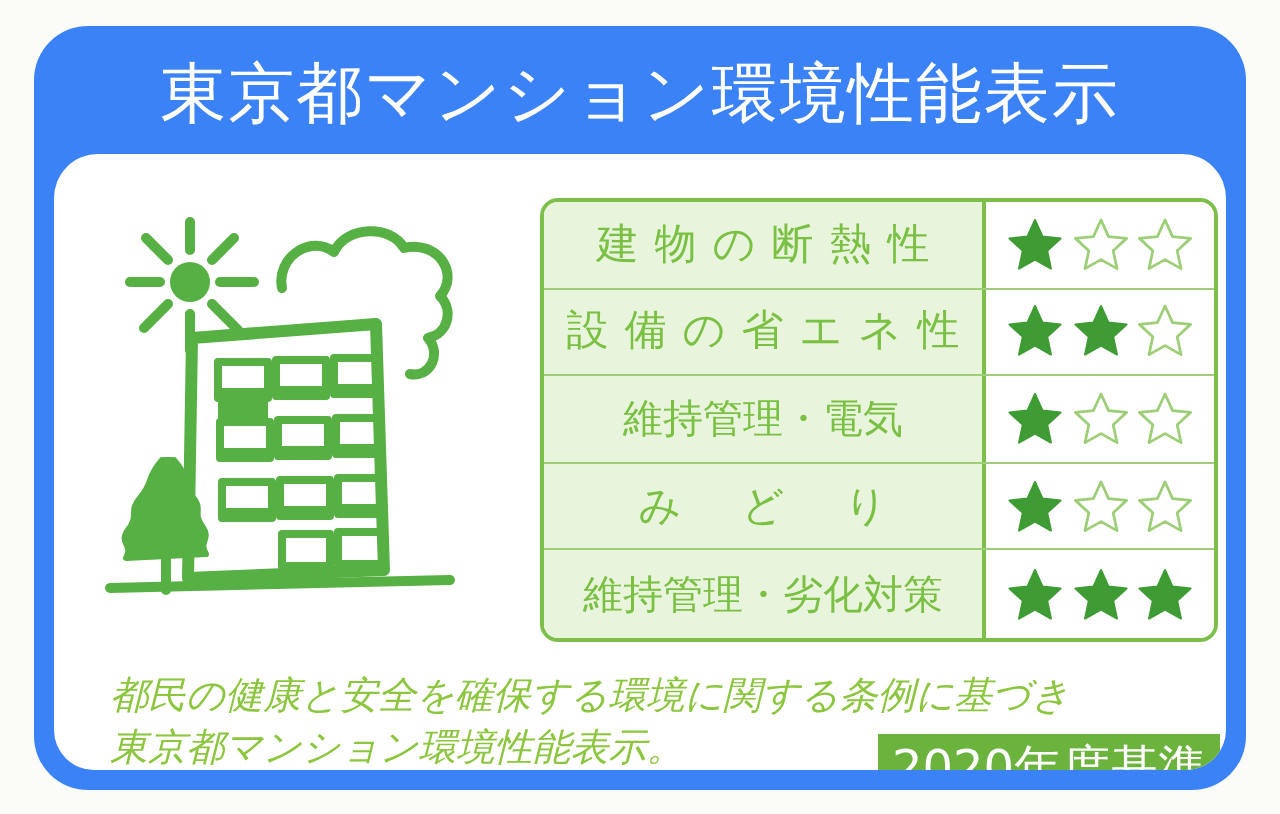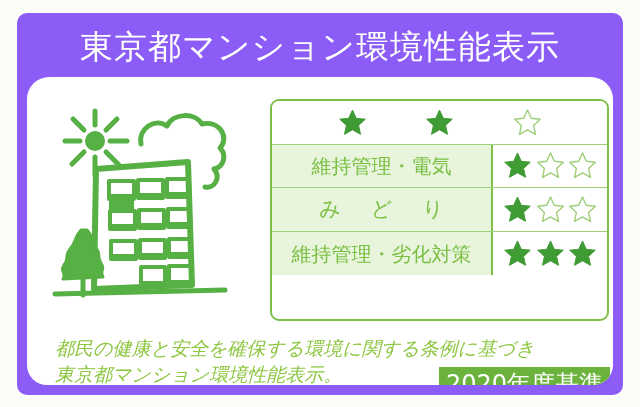--- a/index.html
+++ b/index.html
@@ -16,22 +16,22 @@
     font-family: "DejaVu Sans", "Liberation Sans", sans-serif;
   }
 
   
   #card {
     position: absolute;
     left: 17px;
     top: 13px;
     width: 606px;
     height: 382px;
-    background: #8b5cf6;
-    border-radius: 10px;
+    background: #3b82f6;
+    border-radius: 27px;
     box-sizing: border-box;
   }
 
   
   #title-bar {
     position: absolute;
     left: 0;
     top: 0;
     width: 100%;
     height: 66px;
@@ -213,21 +213,36 @@
               <path d="M46 188 L46 206"></path>
             </g>
 
             <path d="M18 205 L188 201" stroke-width="5"></path>
           </g>
         </svg>
       </div>
 
       <div id="ratings-table">
 
+      <div class="rating-row">
+            <div class="rating-label spread">建物の断熱性</div>
+            <div class="rating-stars">
+              <svg viewBox="0 0 27 27" class="star">
+                <path d="M13.5 1 L17.3 9.3 L26.3 10.2 L19.6 16.4 L21.5 25.3 L13.5 20.8 L5.5 25.3 L7.4 16.4 L0.7 10.2 L9.7 9.3 Z" fill="#3f9b34" stroke="#3f9b34" stroke-width="1" stroke-linejoin="round"></path>
+              </svg>
+              <svg viewBox="0 0 27 27" class="star">
+                <path d="M13.5 1 L17.3 9.3 L26.3 10.2 L19.6 16.4 L21.5 25.3 L13.5 20.8 L5.5 25.3 L7.4 16.4 L0.7 10.2 L9.7 9.3 Z" fill="#ffffff" stroke="#9ece78" stroke-width="1.4" stroke-linejoin="round"></path>
+              </svg>
+              <svg viewBox="0 0 27 27" class="star">
+                <path d="M13.5 1 L17.3 9.3 L26.3 10.2 L19.6 16.4 L21.5 25.3 L13.5 20.8 L5.5 25.3 L7.4 16.4 L0.7 10.2 L9.7 9.3 Z" fill="#ffffff" stroke="#9ece78" stroke-width="1.4" stroke-linejoin="round"></path>
+              </svg>
+            </div>
+          </div>
           <div class="rating-row">
+            <div class="rating-label spread">設備の省エネ性</div>
             <div class="rating-stars">
               <svg viewBox="0 0 27 27" class="star">
                 <path d="M13.5 1 L17.3 9.3 L26.3 10.2 L19.6 16.4 L21.5 25.3 L13.5 20.8 L5.5 25.3 L7.4 16.4 L0.7 10.2 L9.7 9.3 Z" fill="#3f9b34" stroke="#3f9b34" stroke-width="1" stroke-linejoin="round"></path>
               </svg>
               <svg viewBox="0 0 27 27" class="star">
                 <path d="M13.5 1 L17.3 9.3 L26.3 10.2 L19.6 16.4 L21.5 25.3 L13.5 20.8 L5.5 25.3 L7.4 16.4 L0.7 10.2 L9.7 9.3 Z" fill="#3f9b34" stroke="#3f9b34" stroke-width="1" stroke-linejoin="round"></path>
               </svg>
               <svg viewBox="0 0 27 27" class="star">
                 <path d="M13.5 1 L17.3 9.3 L26.3 10.2 L19.6 16.4 L21.5 25.3 L13.5 20.8 L5.5 25.3 L7.4 16.4 L0.7 10.2 L9.7 9.3 Z" fill="#ffffff" stroke="#9ece78" stroke-width="1.4" stroke-linejoin="round"></path>
               </svg>

